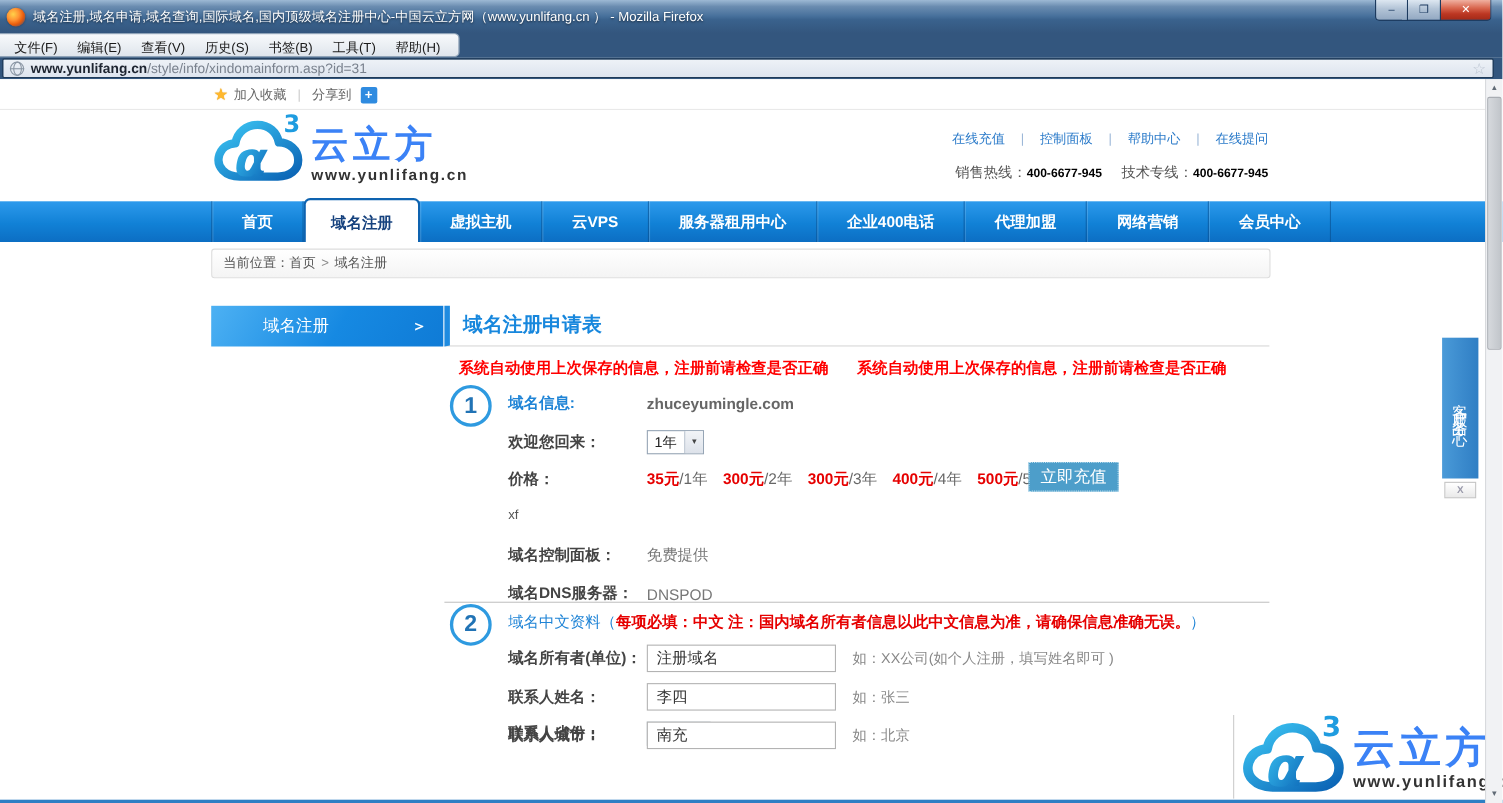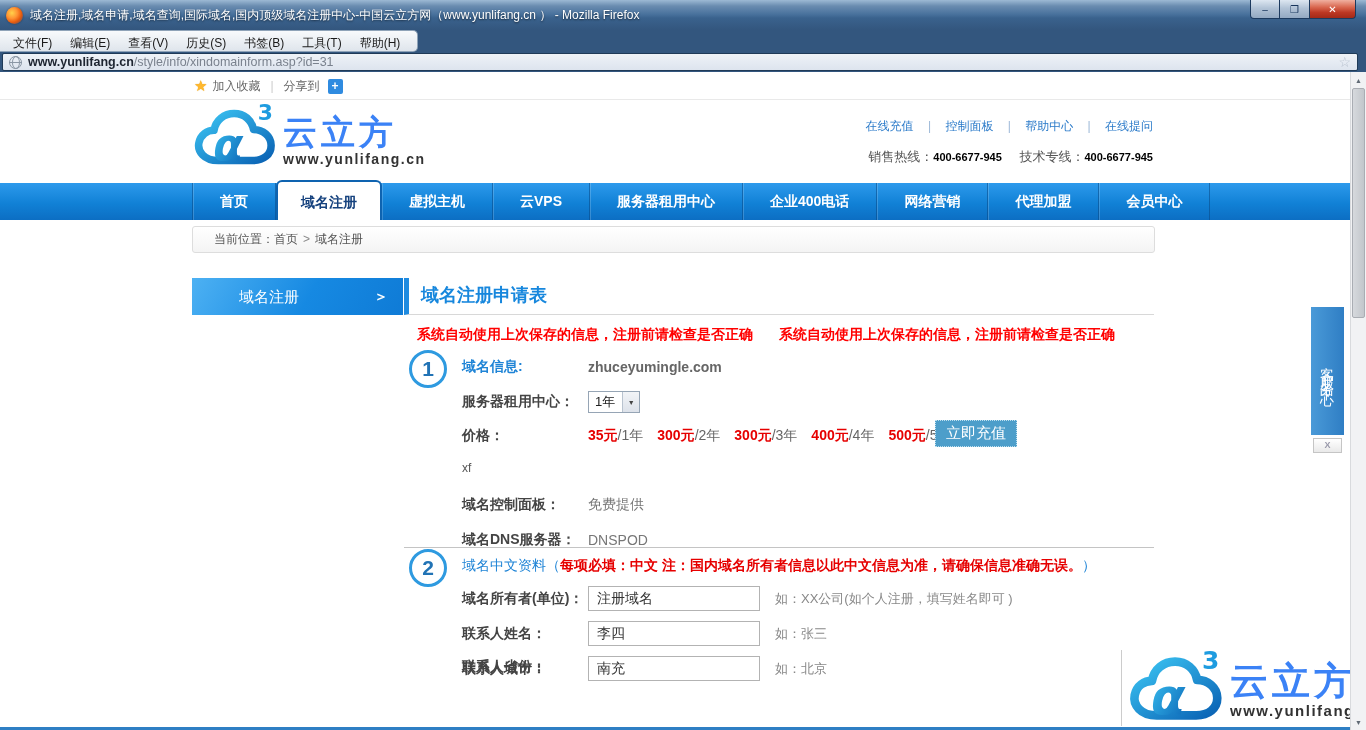--- a/index.html
+++ b/index.html
@@ -72,21 +72,21 @@
     background:linear-gradient(#2d9aec,#1181d6 55%,#0c6ec3)}
   .nav-inner{display:flex;margin-left:192px;height:37px}
   .nav-item{line-height:37px;padding:0 27px;color:#fff;font-size:14px;font-weight:bold;white-space:nowrap;cursor:pointer;
     border-right:1px solid rgba(9,73,133,.55);box-shadow:inset 1px 0 0 rgba(255,255,255,.18)}
   .nav-item:first-child{border-left:1px solid rgba(9,73,133,.55)}
   .nav-item.active{background:#fff;color:#16427e;border:2px solid #0e63b0;border-bottom:none;
     border-radius:6px 6px 0 0;margin-top:-3px;line-height:40px;padding:0 23px;box-shadow:none;position:relative;z-index:2}
 
   
   .crumb{position:absolute;left:192px;top:226px;width:963px;height:27px;border:1px solid #ddd;border-radius:3px;
-    background:linear-gradient(#fff,#f4f4f4);font-size:12px;color:#555;line-height:25px;padding-left:21px}
+    background:linear-gradient(#fff,#f4f4f4);font-size:12px;color:#555;line-height:25px;padding-left:10px}
   .crumb .sep{margin:0 5px;color:#888}
   .crumb-home{cursor:pointer}
 
   
   .side-hd{position:absolute;left:192px;top:278px;width:211px;height:37px;color:#fff;cursor:pointer;
     background:linear-gradient(120deg,#4db1f3 0%,#1689e2 55%,#0f7bd6 100%)}
   .side-hd .t{position:absolute;left:47px;line-height:37px;font-size:15px}
   .side-hd .arr{position:absolute;right:15px;line-height:37px;font-size:14px;font-weight:bold}
   .page-title-row{position:absolute;left:404px;top:278px;width:750px;height:37px;
     border-left:5px solid #1f8be0;border-bottom:1px solid #d8d8d8;padding-left:12px;
@@ -216,22 +216,22 @@
 </div>
 
 <div class="nav">
   <div class="nav-inner">
     <div class="nav-item">首页</div>
     <div class="nav-item active">域名注册</div>
     <div class="nav-item">虚拟主机</div>
     <div class="nav-item">云VPS</div>
     <div class="nav-item">服务器租用中心</div>
     <div class="nav-item">企业400电话</div>
+    <div class="nav-item">代理加盟</div>
     <div class="nav-item">网络营销</div>
-    <div class="nav-item">代理加盟</div>
     <div class="nav-item">会员中心</div>
   </div>
 </div>
 
 <div class="crumb">
   <span>当前位置：</span><span class="crumb-home">首页</span><span class="sep">&gt;</span><span>域名注册</span>
 </div>
 
 <div class="side-hd">
   <span class="t">域名注册</span>
@@ -244,21 +244,21 @@
 </div>
 
 <div class="step-badge b1">1</div>
 
 <div class="frow" style="top:358px">
   <span class="flabel blue">域名信息:</span>
   <span class="fval strong">zhuceyumingle.com</span>
 </div>
 
 <div class="frow" style="top:391px">
-  <span class="flabel">服务器租用中心：</span>
+  <span class="flabel">欢迎您回来：</span>
   <span class="win-select">
     <span>1年</span>
     <span class="arrow">▼</span>
   </span>
 </div>
 
 <div class="frow" style="top:427px">
   <span class="flabel">价格：</span>
   <span class="price-item"><b>35元</b><i>/1年</i></span>
   <span class="price-item"><b>300元</b><i>/2年</i></span>

